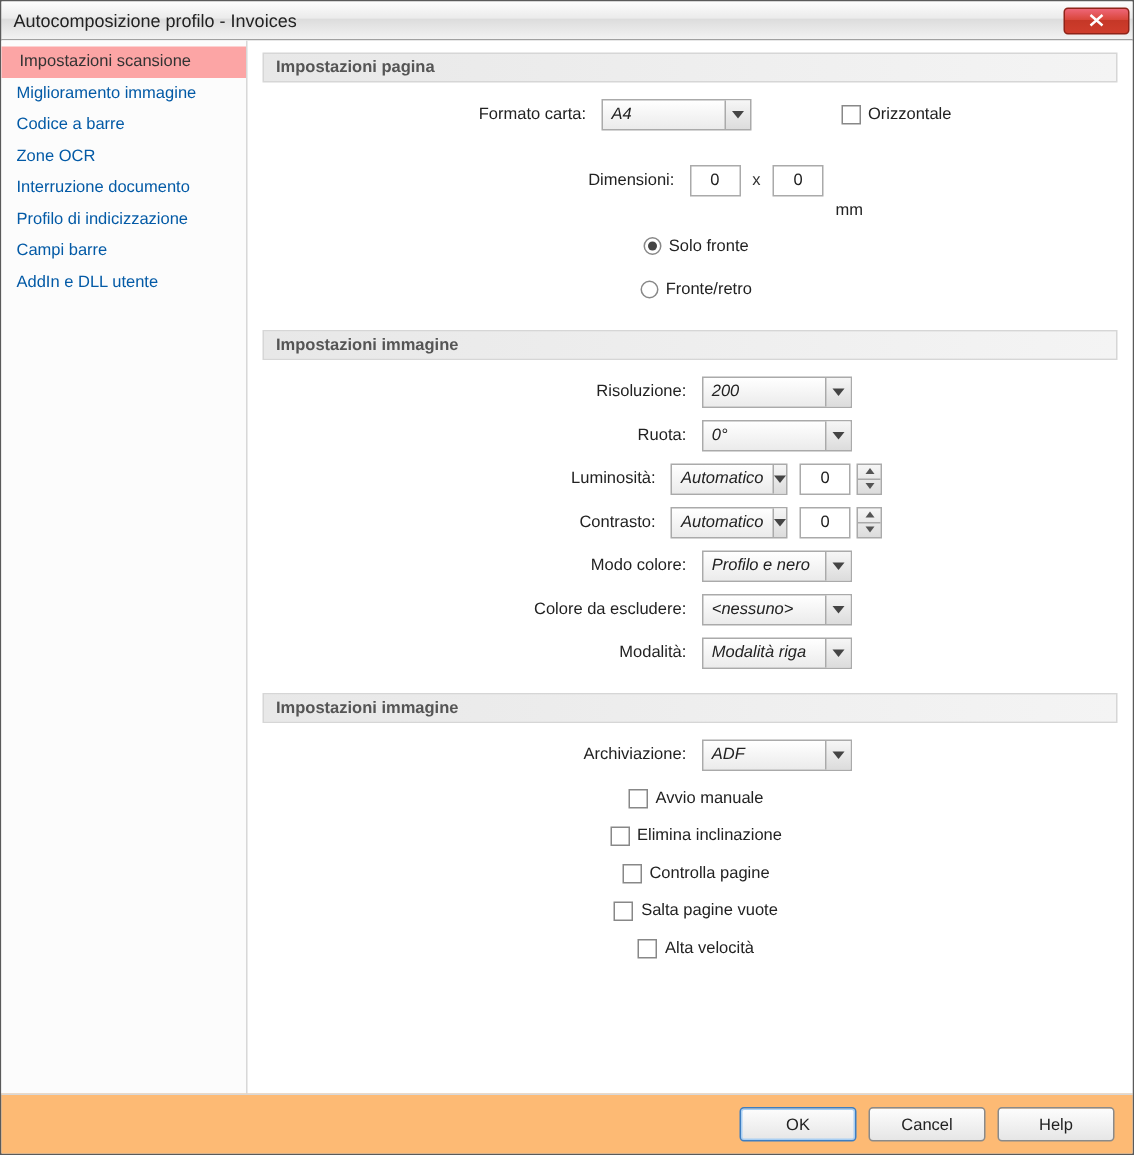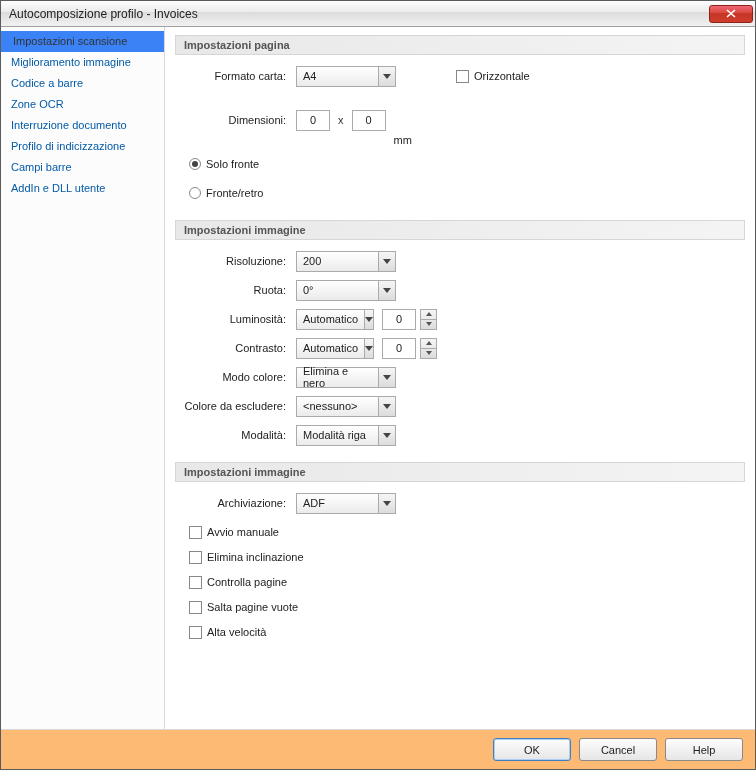--- a/index.html
+++ b/index.html
@@ -58,21 +58,21 @@
     padding-top: 4px;
     background: #fcfcfc;
   }
   .side-item {
     padding: 4px 10px 5px 10px;
     color: #035aa6;
     cursor: pointer;
     white-space: nowrap;
   }
   .side-item.active {
-    background: #3b82f6;
+    background: #fca5a5;
     color: #333;
     padding-left: 12px;
   }
   .content {
     flex: 1;
     padding: 6px 10px 6px 10px;
     overflow: auto;
   }
   .section-head {
     background: linear-gradient(to right, #e8e8e8 0%, #f4f4f4 100%);
@@ -84,39 +84,40 @@
     margin-top: 2px;
   }
   .section-body {
     padding: 10px 6px 14px 6px;
   }
   .row {
     display: flex;
     align-items: center;
     margin-bottom: 7px;
     min-height: 22px;
+    justify-content: center;
   }
   .lbl {
     width: 115px;
     text-align: right;
     padding-right: 10px;
     color: #222;
   }
   .sel {
     height: 21px;
     border: 1px solid #aaa;
     background: linear-gradient(to bottom,#fff,#ebebeb);
     display: inline-flex;
     align-items: center;
     padding: 0 0 0 6px;
     font-size: 11px;
     cursor: pointer;
     position: relative;
   }
-  .sel .sel-text { flex:1; }
+  .sel .sel-text { flex:1;font-style:italic; }
   .sel .sel-btn {
     width: 17px;
     height: 100%;
     border-left: 1px solid #aaa;
     background: linear-gradient(to bottom,#f6f6f6,#dcdcdc);
     display:flex;align-items:center;justify-content:center;
     margin-left:6px;
   }
   .w100 { width: 100px; }
   .w78  { width: 78px; }
@@ -290,21 +291,21 @@
                 <span class="tri-up"></span>
               </div>
             <div>
                 <span class="tri-dn"></span>
               </div>
           </span>
         </div>
         <div class="row">
           <span class="lbl">Modo colore:</span>
           <div class="sel w100">
-            <span class="sel-text">Elimina e nero</span>
+            <span class="sel-text">Profilo e nero</span>
             <span class="sel-btn">
                 <span class="tri"></span>
               </span>
           </div>
         </div>
         <div class="row">
           <span class="lbl">Colore da escludere:</span>
           <div class="sel w100">
             <span class="sel-text">&lt;nessuno&gt;</span>
             <span class="sel-btn">

